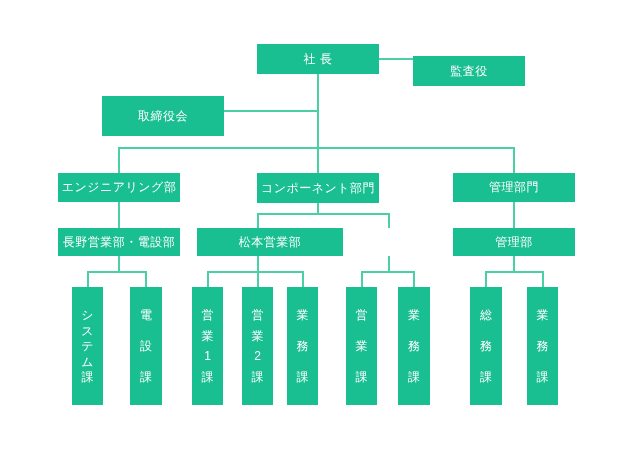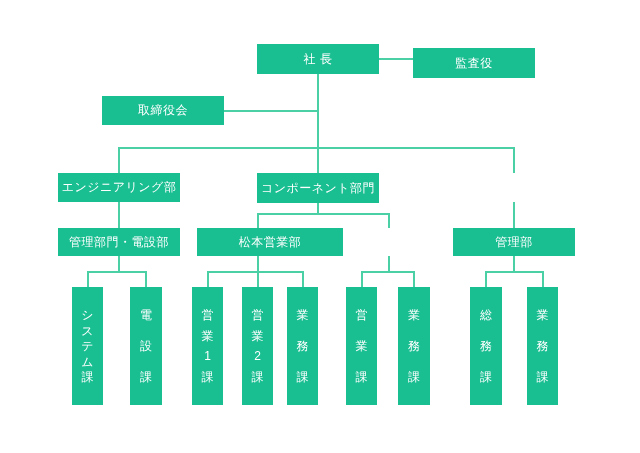--- a/index.html
+++ b/index.html
@@ -78,36 +78,39 @@
   <div class="vline" style="left:388px;top:256px;height:16px"></div>
   <div class="vline" style="left:361px;top:271px;height:16px"></div>
   <div class="vline" style="left:413px;top:271px;height:16px"></div>
   <div class="vline" style="left:513px;top:256px;height:16px"></div>
   <div class="vline" style="left:485px;top:271px;height:16px"></div>
   <div class="vline" style="left:542px;top:271px;height:16px"></div>
 
   <div class="node" style="left:257px;top:44px;width:122px;height:30px">
     <span>社 長</span>
   </div>
-  <div class="node" style="left:413px;top:48px;width:122px;height:30px">
+  <div class="node" style="left:413px;top:56px;width:112px;height:30px">
     <span>監査役</span>
   </div>
-  <div class="node" style="left:102px;top:96px;width:122px;height:29px">
+  <div class="node" style="left:102px;top:96px;width:122px;height:40px">
     <span>取締役会</span>
   </div>
 
   <div class="node" style="left:58px;top:173px;width:122px;height:29px">
     <span>エンジニアリング部</span>
   </div>
   <div class="node" style="left:257px;top:173px;width:122px;height:30px">
     <span>コンポーネント部門</span>
   </div>
+  <div class="node" style="left:453px;top:173px;width:122px;height:29px">
+    <span>管理部門</span>
+  </div>
 
   <div class="node" style="left:58px;top:228px;width:122px;height:28px">
-    <span>管理部門・電設部</span>
+    <span>長野営業部・電設部</span>
   </div>
   <div class="node" style="left:197px;top:228px;width:146px;height:28px">
     <span>松本営業部</span>
   </div>
   <div class="node" style="left:453px;top:228px;width:122px;height:28px">
     <span>管理部</span>
   </div>
 
   <div class="node vnode" style="left:72px;top:287px;width:31px;height:118px">
     <span class="v-text">

